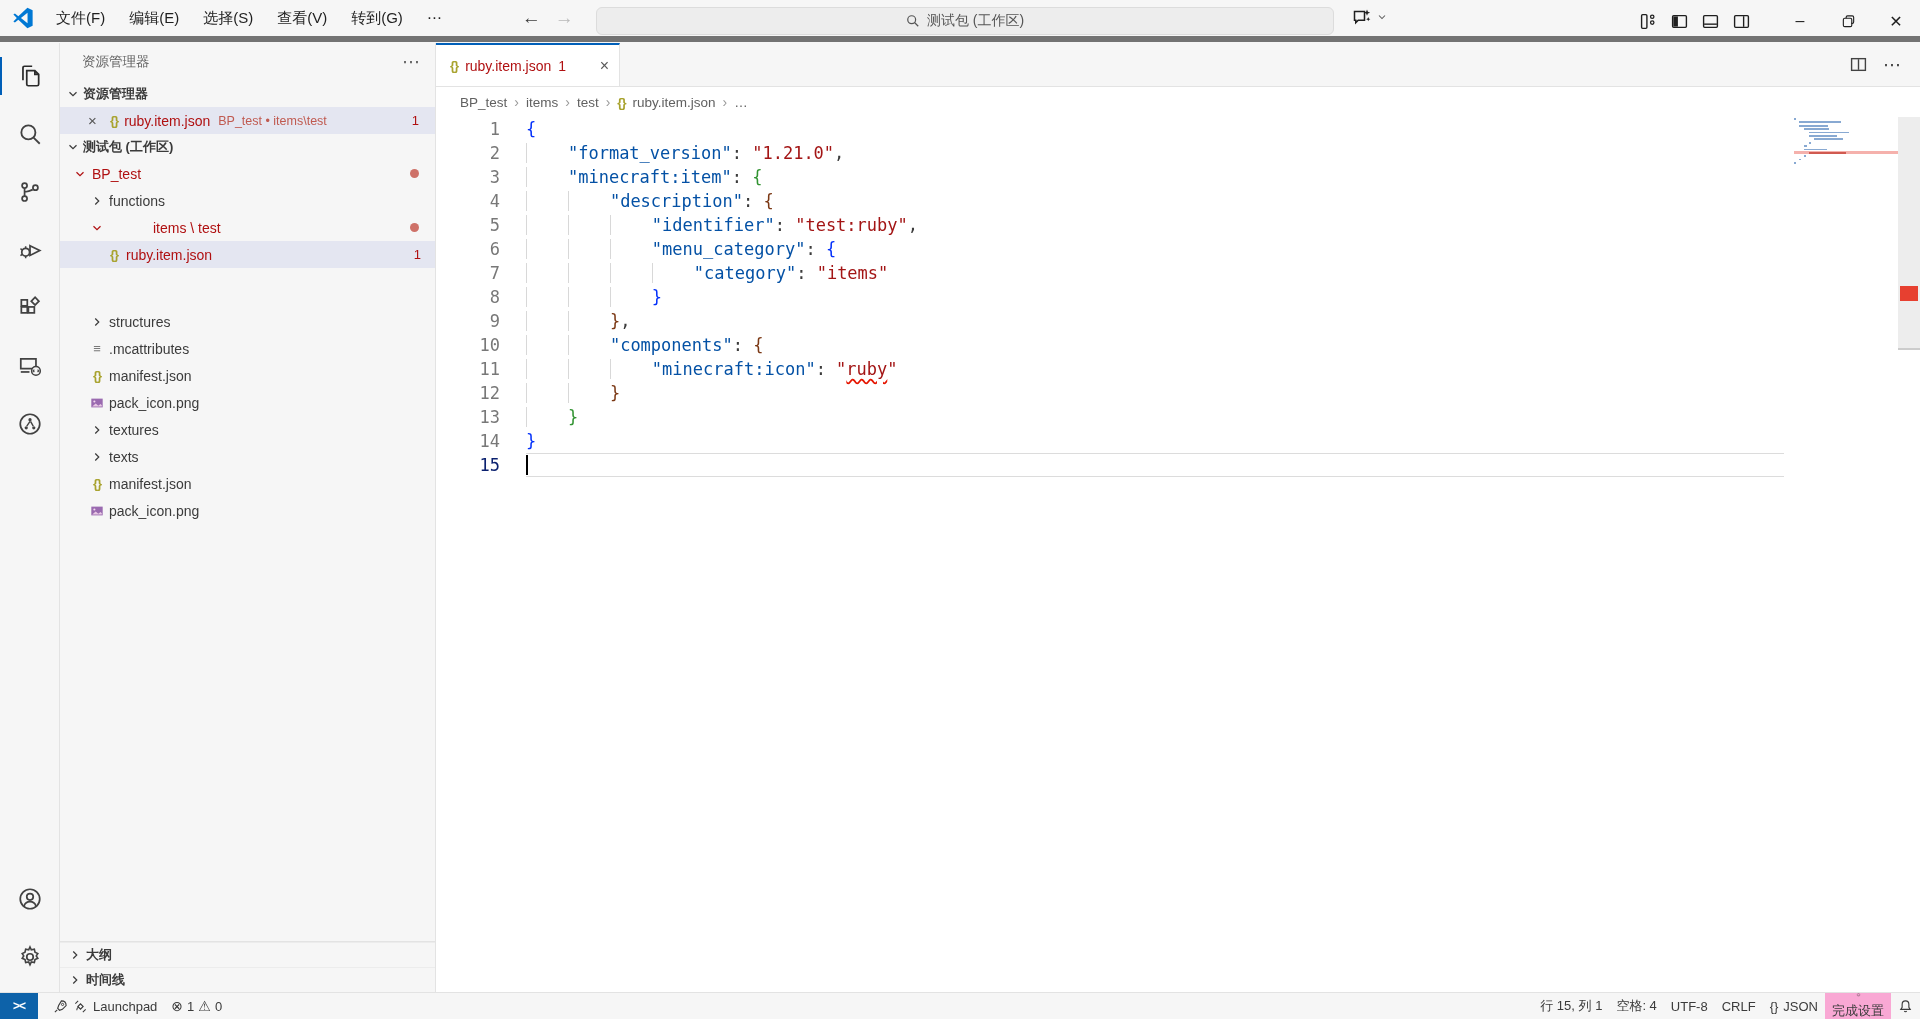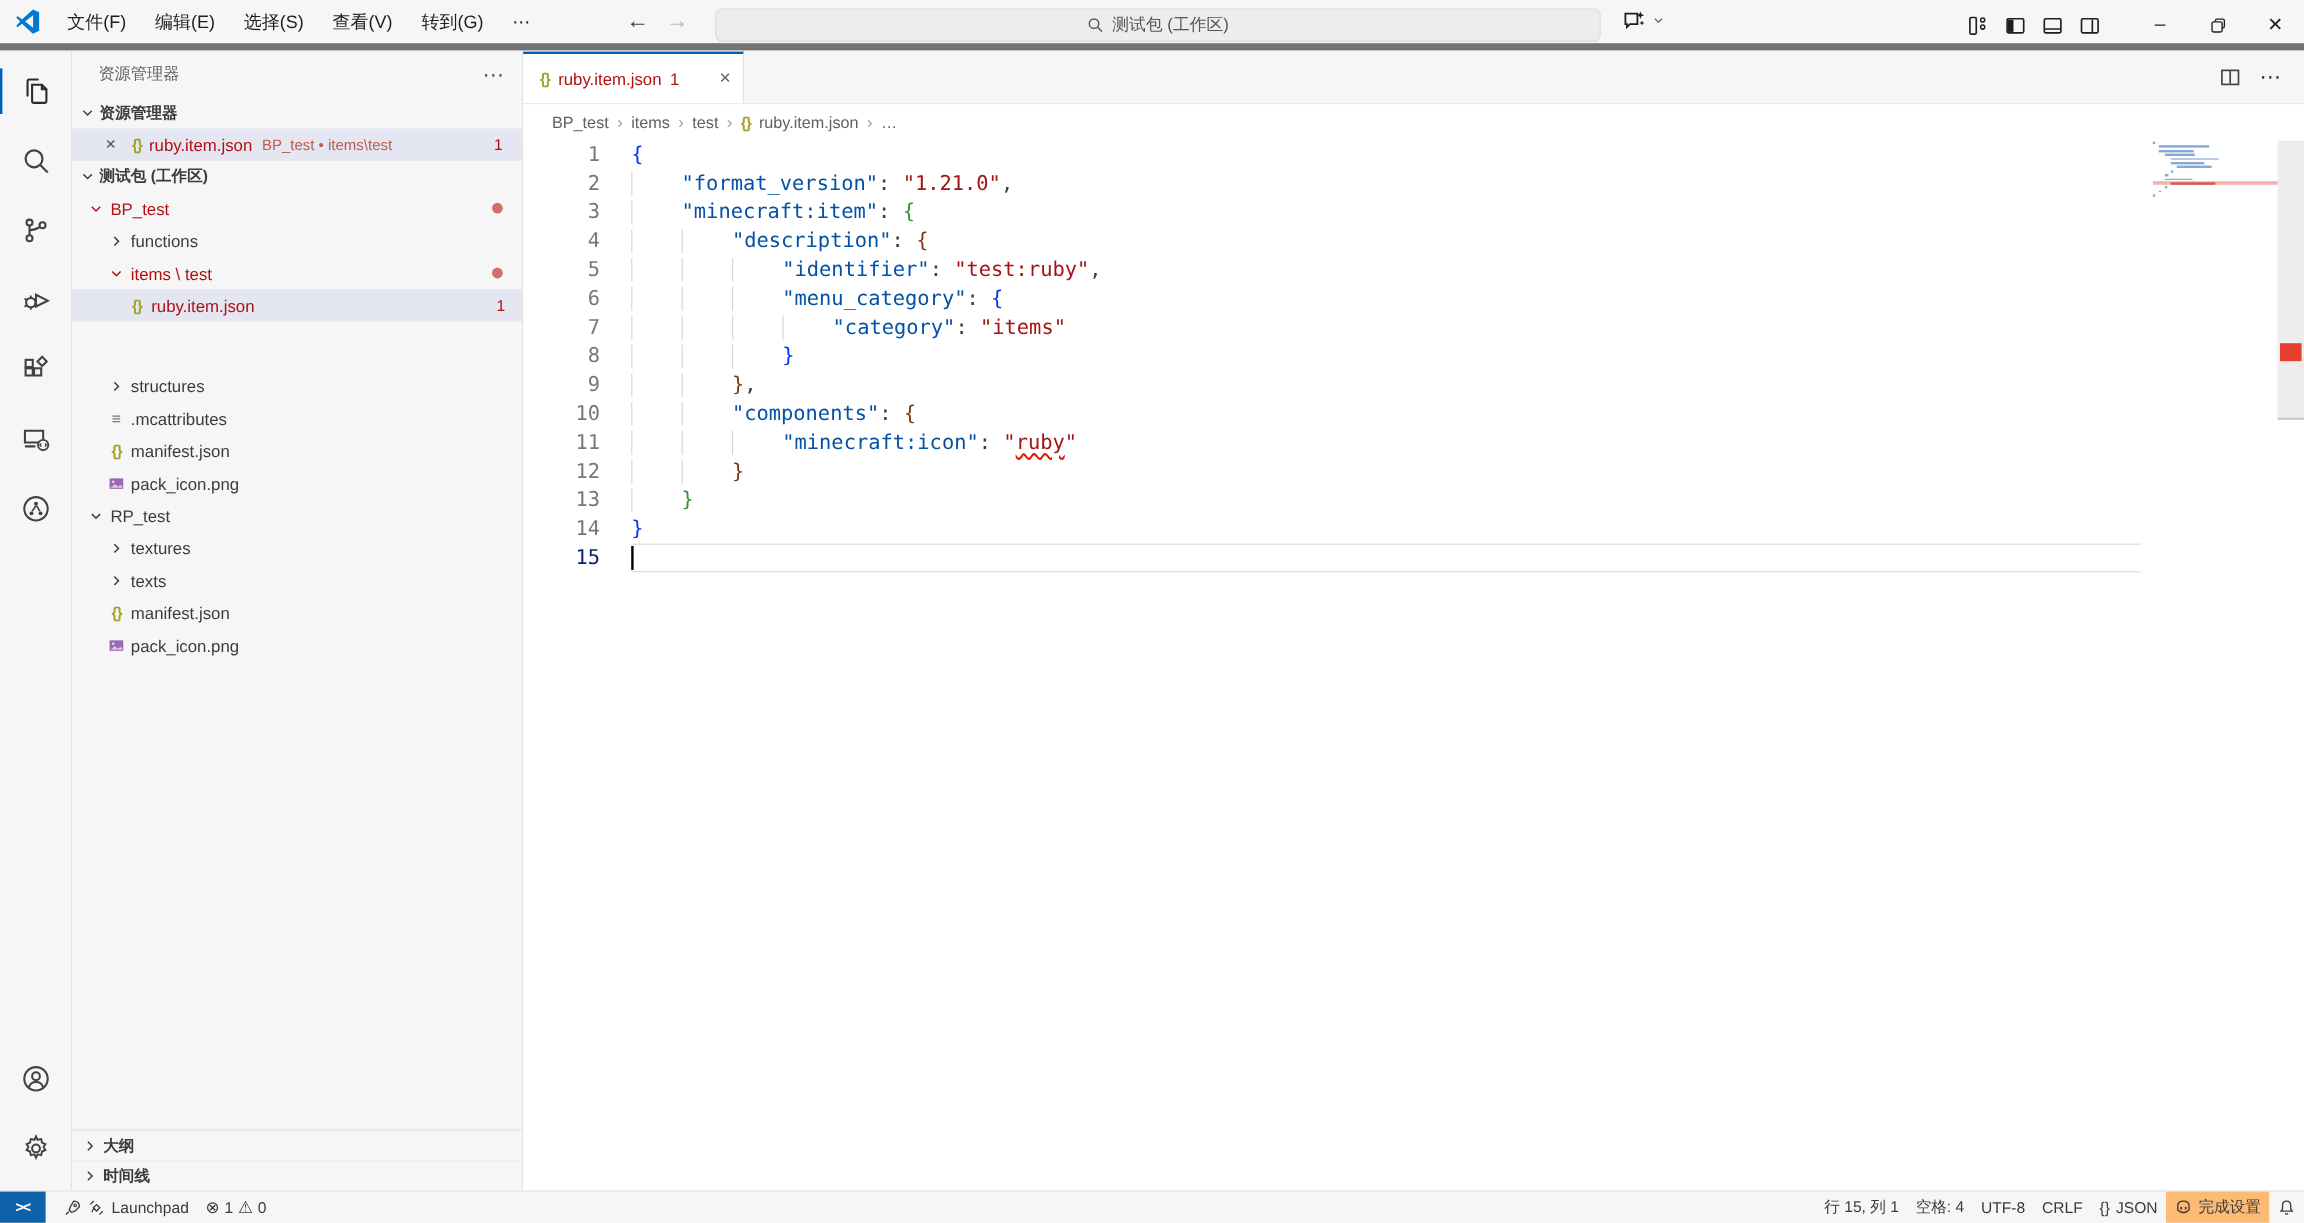--- a/index.html
+++ b/index.html
@@ -80,21 +80,21 @@
   .mm-row.err .mm-bar { background:#d05a50; }
   .scrollbar { position:absolute; top:0; right:0; width:22px; height:100%; }
   .sb-thumb { position:absolute; top:0; right:0; width:22px; height:233px; background:#00000012; border-bottom:2px solid #8a8a8a55; }
   .sb-errmark { position:absolute; top:169px; right:2px; width:18px; height:15px; background:#e51400cc; }
 
   
   .statusbar { position:absolute; left:0; right:0; bottom:0; height:27px; background:#f6f6f6; border-top:1px solid #e3e3e3; display:flex; align-items:center; font-size:13px; color:#3b3b3b; }
   .remote { width:38px; height:27px; background:#0d62a9; color:#fff; display:flex; align-items:center; justify-content:center; font-size:12px; font-weight:bold; letter-spacing:-1px; }
   .st-item { display:flex; align-items:center; gap:5px; padding:0 7px; height:27px; }
   .st-right { margin-left:auto; display:flex; align-items:center; }
-  .st-item.hl { background:#fdba74; }
+  .st-item.hl { background:#f9a8d4;flex-direction:column; }
   .probs { display:flex; gap:4px; align-items:center; }
 </style>
 </head>
 <body>
 
 <div class="window">
 
   <div class="titlebar">
     <div class="tb-logo">
       <svg class="ic" width="22" height="22" viewBox="0 0 16 16">
@@ -282,21 +282,21 @@
             <span class="dot"></span>
           </div>
           <div class="tree-row" style="padding-left: 27px;">
             <span class="slot">
               <svg class="ic" width="14" height="14" viewBox="0 0 16 16">
                 <path d="M6 4 l4 4-4 4" fill="none" stroke="#3b3b3b" stroke-width="1.4"></path>
               </svg>
             </span>
             <span class="lbl" style="color:#3b3b3b">functions</span>
           </div>
-          <div class="tree-row" style="padding-left: 27px;">
+          <div class="tree-row" style="padding-left: 27px; gap: 44px;">
             <span class="slot">
               <svg class="ic" width="14" height="14" viewBox="0 0 16 16">
                 <path d="M4 6 l4 4 4-4" fill="none" stroke="#b01011" stroke-width="1.4"></path>
               </svg>
             </span>
             <span class="lbl" style="color:#b01011">items \ test</span>
             <span class="dot"></span>
           </div>
           <div class="tree-row selected" style="padding-left: 44px;">
             <span class="slot">
@@ -327,28 +327,20 @@
           </div>
           <div class="tree-row" style="padding-left: 27px;">
             <span class="slot">
               <svg class="ic" width="14" height="14" viewBox="0 0 16 16">
                 <rect x="1.5" y="3" width="13" height="10" fill="#9a6ab0"></rect>
                 <circle cx="5" cy="6.2" r="1.2" fill="#f3d9ef"></circle>
                 <path d="M2.5 12 l4-3.5 3 2.5 2.5-2 1.5 1.5 v1.5 Z" fill="#e8c8e4"></path>
               </svg>
             </span>
             <span class="lbl" style="color:#3b3b3b">pack_icon.png</span>
-          </div>
-          <div class="tree-row" style="padding-left: 10px;">
-            <span class="slot">
-              <svg class="ic" width="14" height="14" viewBox="0 0 16 16">
-                <path d="M4 6 l4 4 4-4" fill="none" stroke="#3b3b3b" stroke-width="1.4"></path>
-              </svg>
-            </span>
-            <span class="lbl" style="color:#3b3b3b">RP_test</span>
           </div>
           <div class="tree-row" style="padding-left: 27px;">
             <span class="slot">
               <svg class="ic" width="14" height="14" viewBox="0 0 16 16">
                 <path d="M6 4 l4 4-4 4" fill="none" stroke="#3b3b3b" stroke-width="1.4"></path>
               </svg>
             </span>
             <span class="lbl" style="color:#3b3b3b">textures</span>
           </div>
           <div class="tree-row" style="padding-left: 27px;">

